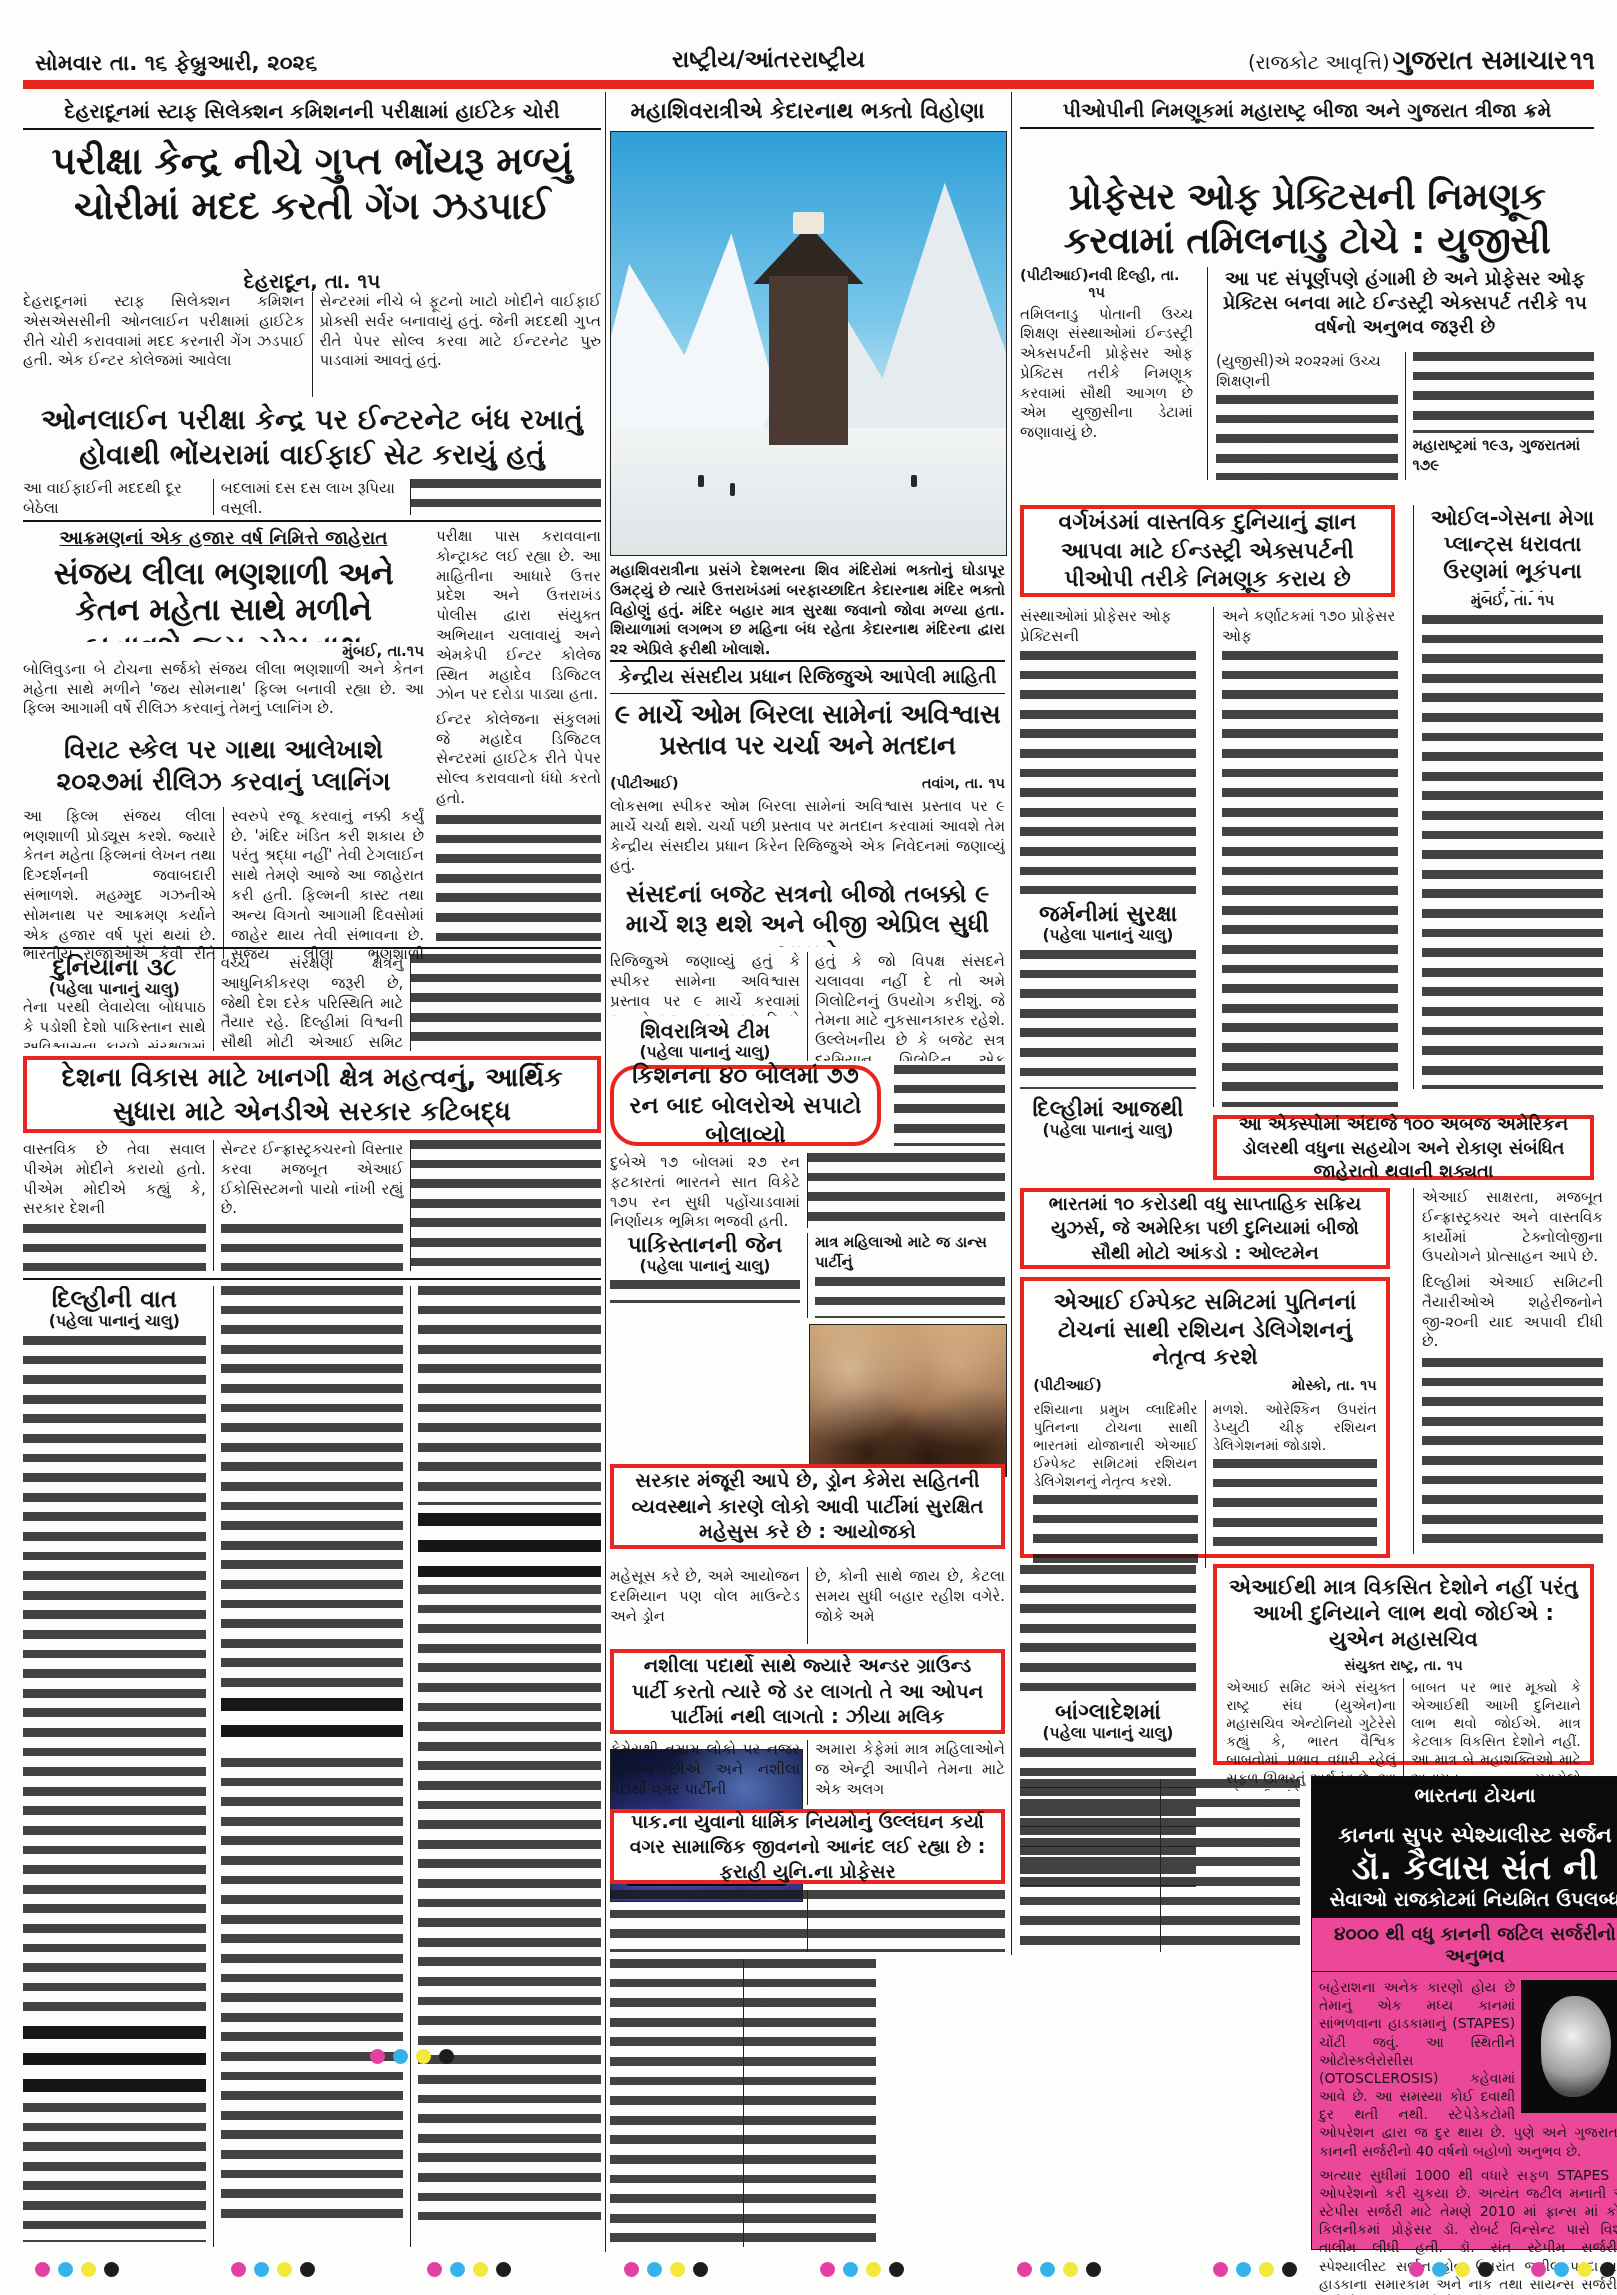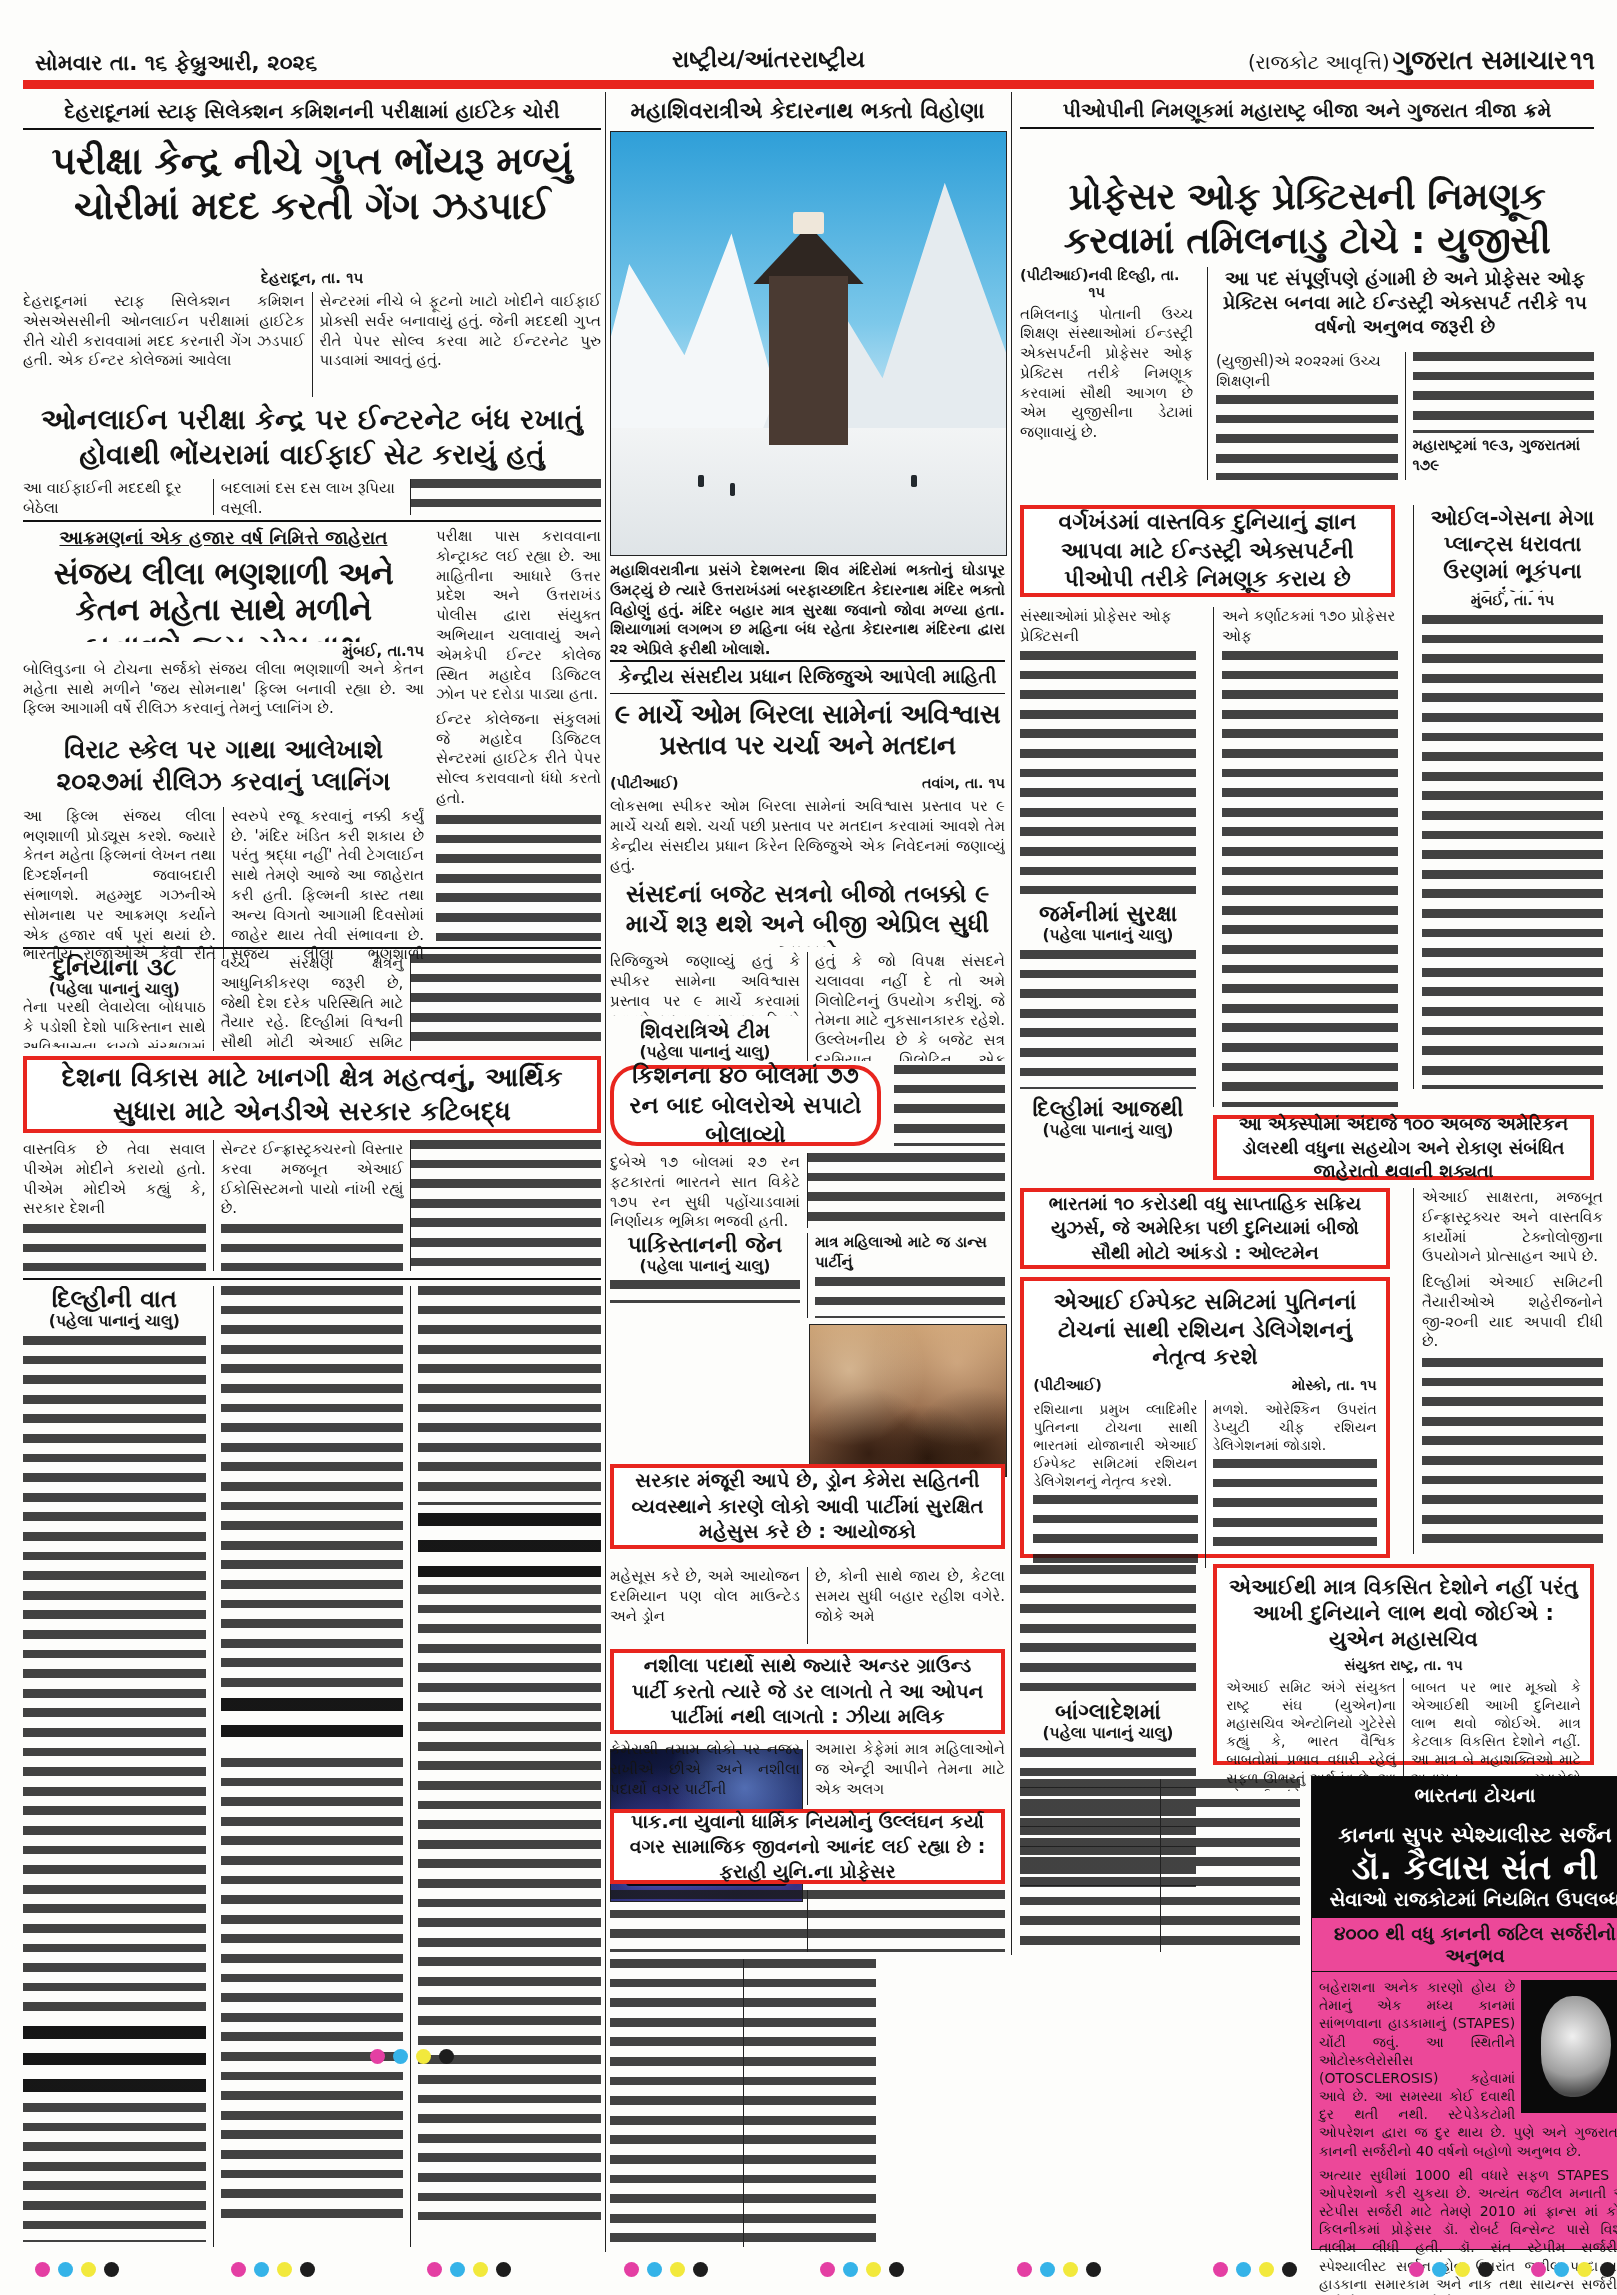--- a/index.html
+++ b/index.html
@@ -72,21 +72,21 @@
     <span class="b" style="font-size:26.6px;letter-spacing:-0.6px;">ગુજરાત સમાચાર</span>
     <span class="b" style="font-size:25.4px;">૧૧</span>
   </div>
   <div class="abs" style="left:23px;top:80px;width:1571px;height:9.2px;background:#e8251e;"></div>
 
   <div class="vr" style="left:605px;top:92px;height:2160px;"></div>
   <div class="vr" style="left:1011px;top:92px;height:1863px;"></div>
 
   <div class="abs kick" style="left:23px;top:99px;width:578px;font-size:20px;">દેહરાદૂનમાં સ્ટાફ સિલેક્શન કમિશનની પરીક્ષામાં હાઈટેક ચોરી</div>
   <div class="abs hl" style="left:23px;top:139px;width:578px;height:125px;font-size:38px;overflow:hidden;">પરીક્ષા કેન્દ્ર નીચે ગુપ્ત ભોંયરૂ મળ્યું ચોરીમાં મદદ કરતી ગેંગ ઝડપાઈ</div>
-  <div class="abs dl ctr" style="left:23px;top:269px;width:578px;font-size:15px;">દેહરાદૂન, તા. ૧૫</div>
+  <div class="abs dl ctr" style="left:23px;top:269px;width:578px;font-size:20px;">દેહરાદૂન, તા. ૧૫</div>
   <div class="abs row" style="left:23px;top:292px;width:578px;height:105px;">
     <div class="c body j">દેહરાદૂનમાં સ્ટાફ સિલેક્શન કમિશન એસએસસીની ઓનલાઈન પરીક્ષામાં હાઈટેક રીતે ચોરી કરાવવામાં મદદ કરનારી ગેંગ ઝડપાઈ હતી. એક ઈન્ટર કોલેજમાં આવેલા</div>
     <div class="c body j">સેન્ટરમાં નીચે બે ફૂટનો ખાટો ખોદીને વાઈફાઈ પ્રોક્સી સર્વર બનાવાયું હતું. જેની મદદથી ગુપ્ત રીતે પેપર સોલ્વ કરવા માટે ઈન્ટરનેટ પુરુ પાડવામાં આવતું હતું.</div>
   </div>
   <div class="abs sub" style="left:23px;top:402px;width:578px;height:73px;font-size:28px;overflow:hidden;">ઓનલાઈન પરીક્ષા કેન્દ્ર પર ઈન્ટરનેટ બંધ રખાતું હોવાથી ભોંયરામાં વાઈફાઈ સેટ કરાયું હતું</div>
   <div class="abs row" style="left:23px;top:479px;width:578px;height:36px;">
     <div class="c body">આ વાઈફાઈની મદદથી દૂર બેઠેલા</div>
     <div class="c body">બદલામાં દસ દસ લાખ રૂપિયા વસૂલી.</div>
     <div class="c greek"></div>
   </div>

